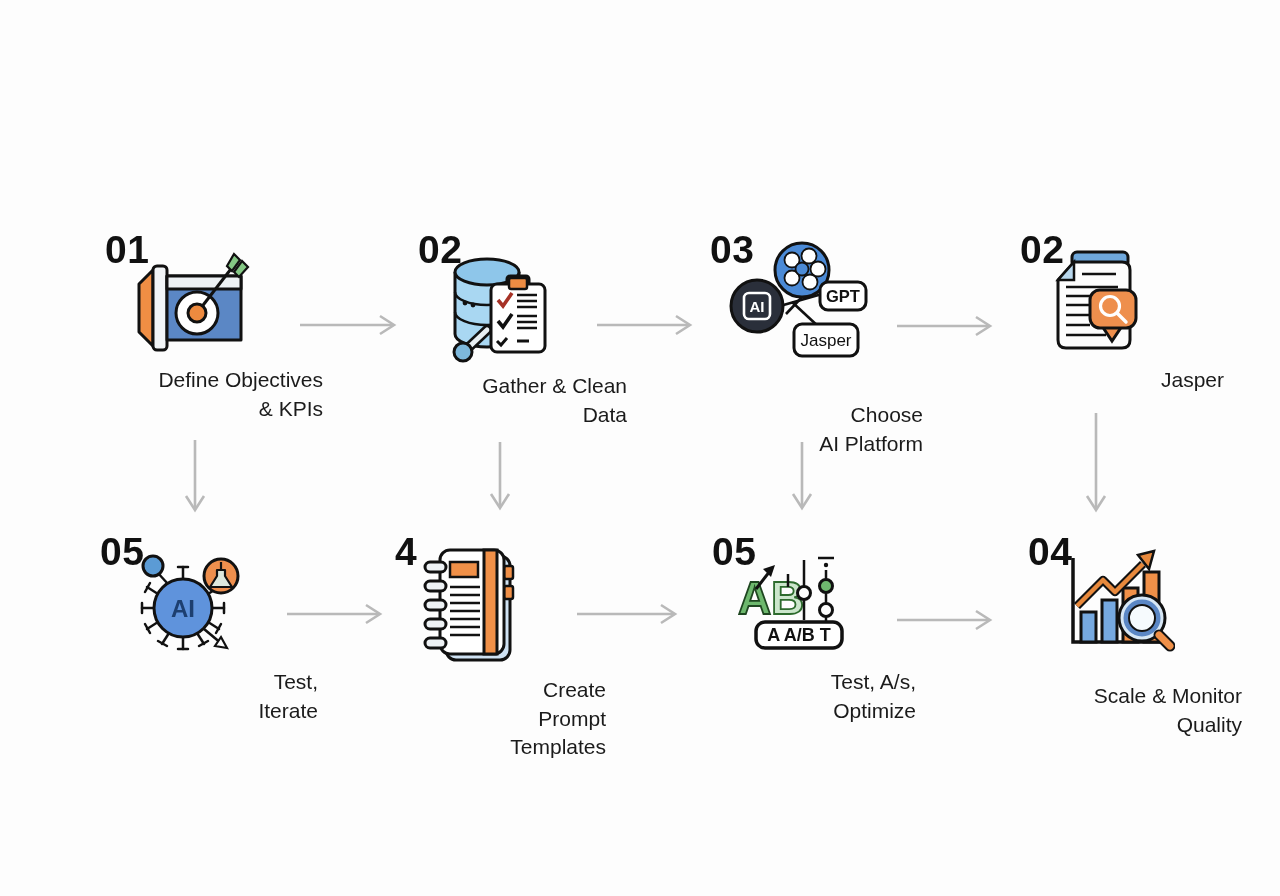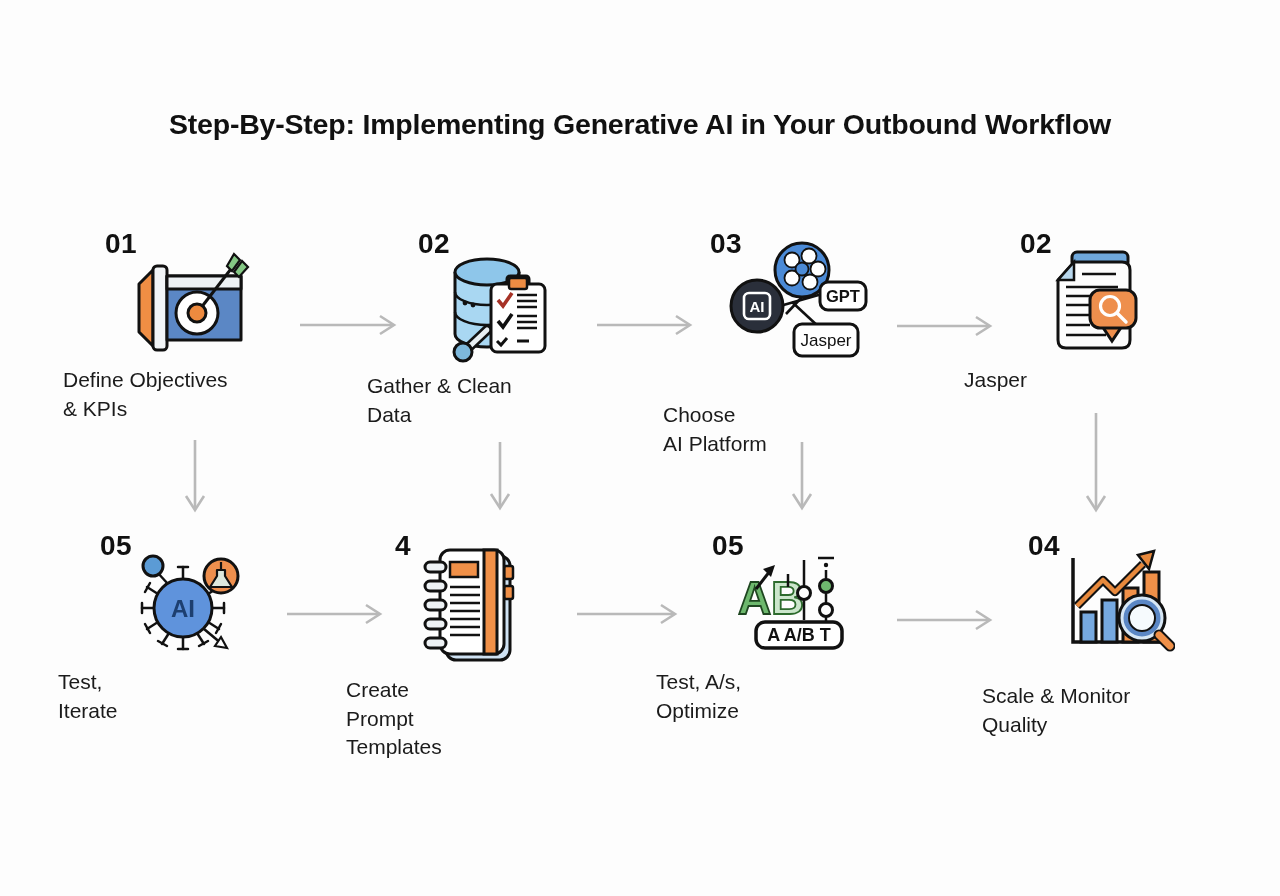--- a/index.html
+++ b/index.html
@@ -6,37 +6,36 @@
   #canvas{
     position:relative;width:1280px;height:896px;background:#fdfdfd;overflow:hidden;
     font-family:"Liberation Sans","DejaVu Sans",sans-serif;color:#161616;
   }
   .page-title{
     position:absolute;top:108px;left:0;width:1280px;text-align:center;
     font-size:28.5px;font-weight:700;letter-spacing:-0.2px;color:#111;
   }
   .step{position:absolute;width:240px;}
   .step-number{
-    position:absolute;left:0;top:0;font-size:28px;font-weight:700;color:#111;
+    position:absolute;left:0;top:0;font-size:39px;font-weight:700;color:#111;
     letter-spacing:0.5px;
   }
   .step-icon{position:absolute;}
   .step-label{
-    position:absolute;width:260px;text-align:left;font-size:21px;line-height:28.5px;
+    position:absolute;width:260px;text-align:right;font-size:21px;line-height:28.5px;
     color:#1b1b1b;white-space:pre-line;
   }
   svg text{font-family:"Liberation Sans","DejaVu Sans",sans-serif;}
   .arrows{position:absolute;left:0;top:0;pointer-events:none;}
 </style>
 </head>
 <body>
 
 <div id="canvas">
 
-  <div class="page-title">Step-By-Step: Implementing Generative AI in Your Outbound Workflow</div>
 
   <div class="step" style="left:105px;top:228px;">
     <span class="step-number">01</span>
     <svg class="step-icon" style="left:28px;top:22px;" width="122" height="112" viewBox="0 0 122 112">
       <g stroke="#111" stroke-width="3" stroke-linejoin="round">
         <polygon points="6,34 20,20 20,96 6,82" fill="#f08e44"></polygon>
         <rect x="20" y="16" width="14" height="84" rx="4" fill="#f2f5f7"></rect>
         <rect x="34" y="26" width="74" height="64" fill="#5b87c5"></rect>
         <rect x="34" y="26" width="74" height="13" fill="#edf1f4"></rect>
         <circle cx="64" cy="63" r="21" fill="#fff"></circle>

